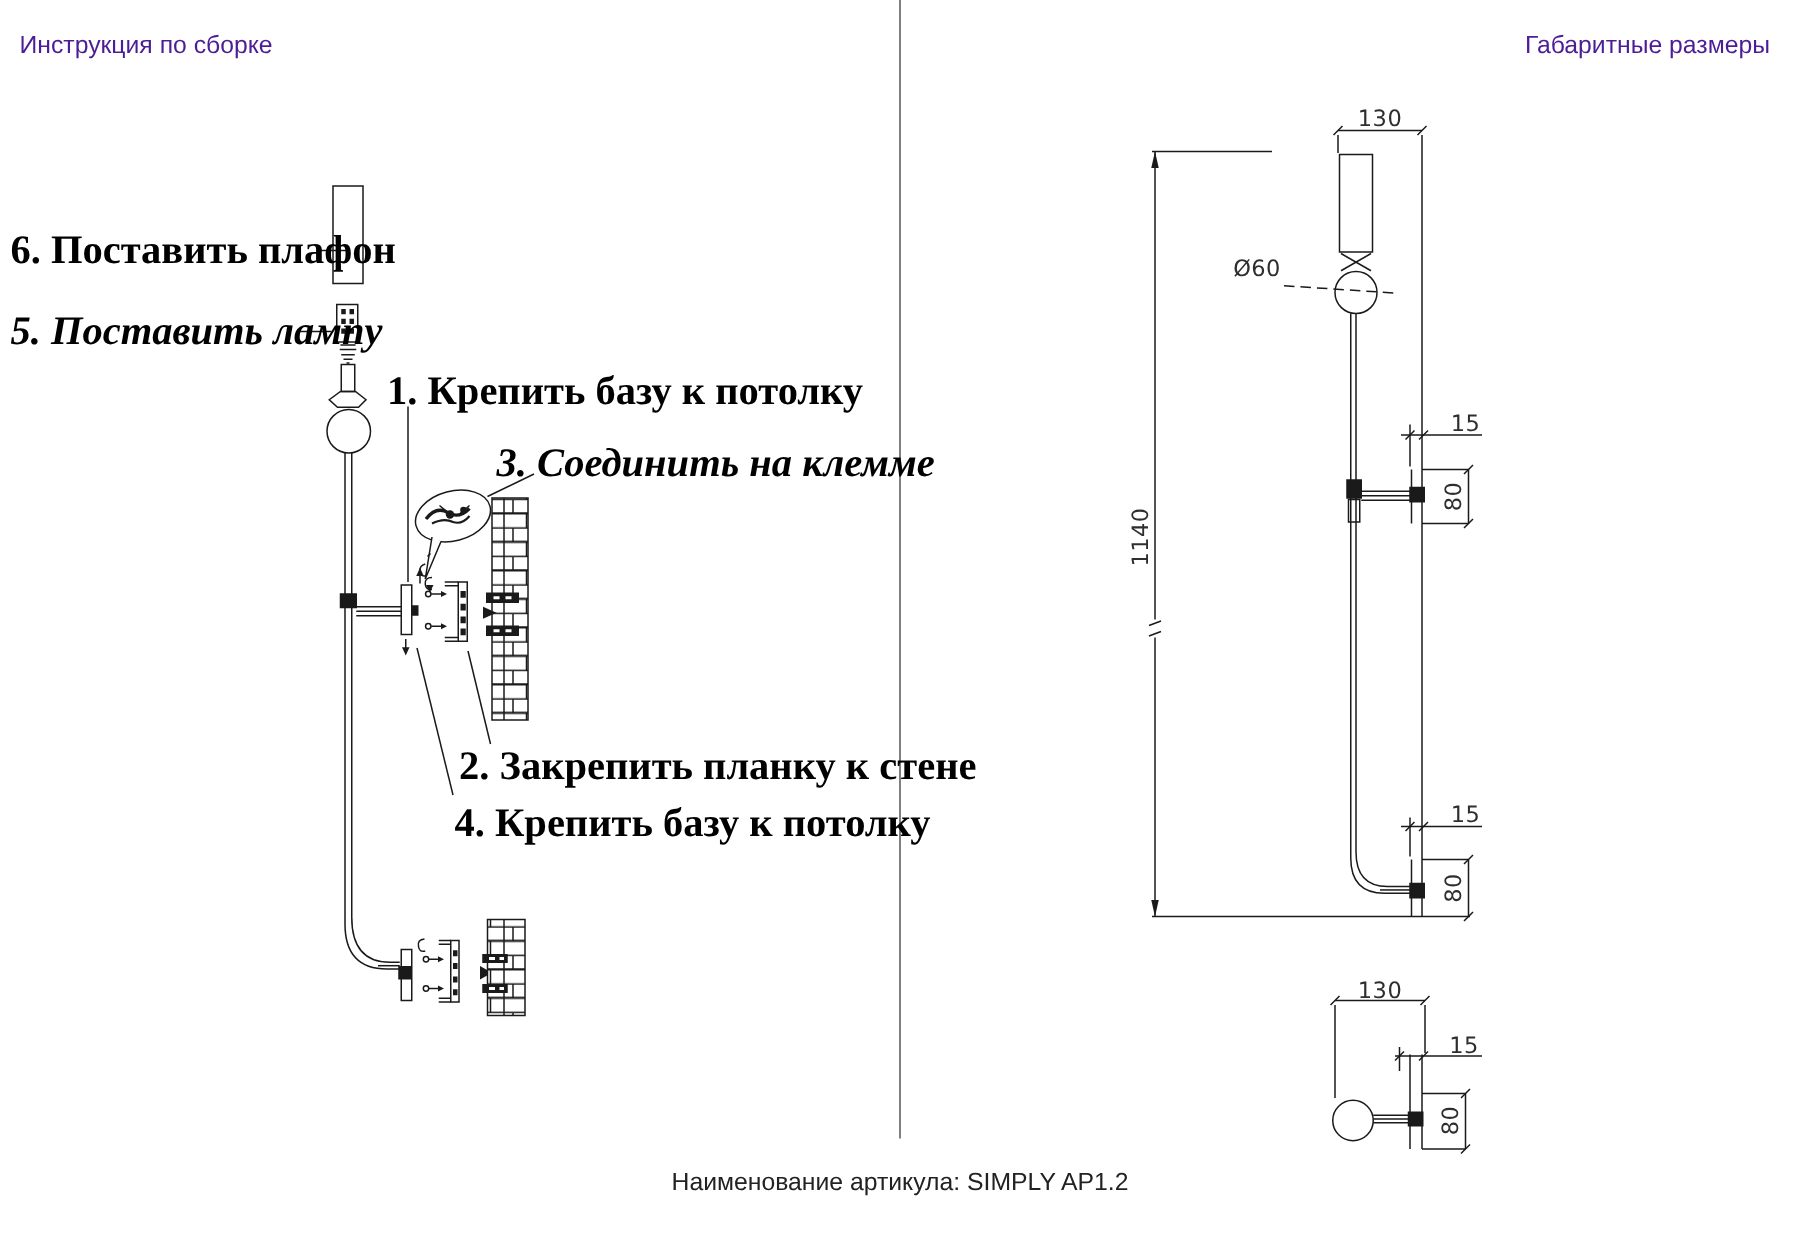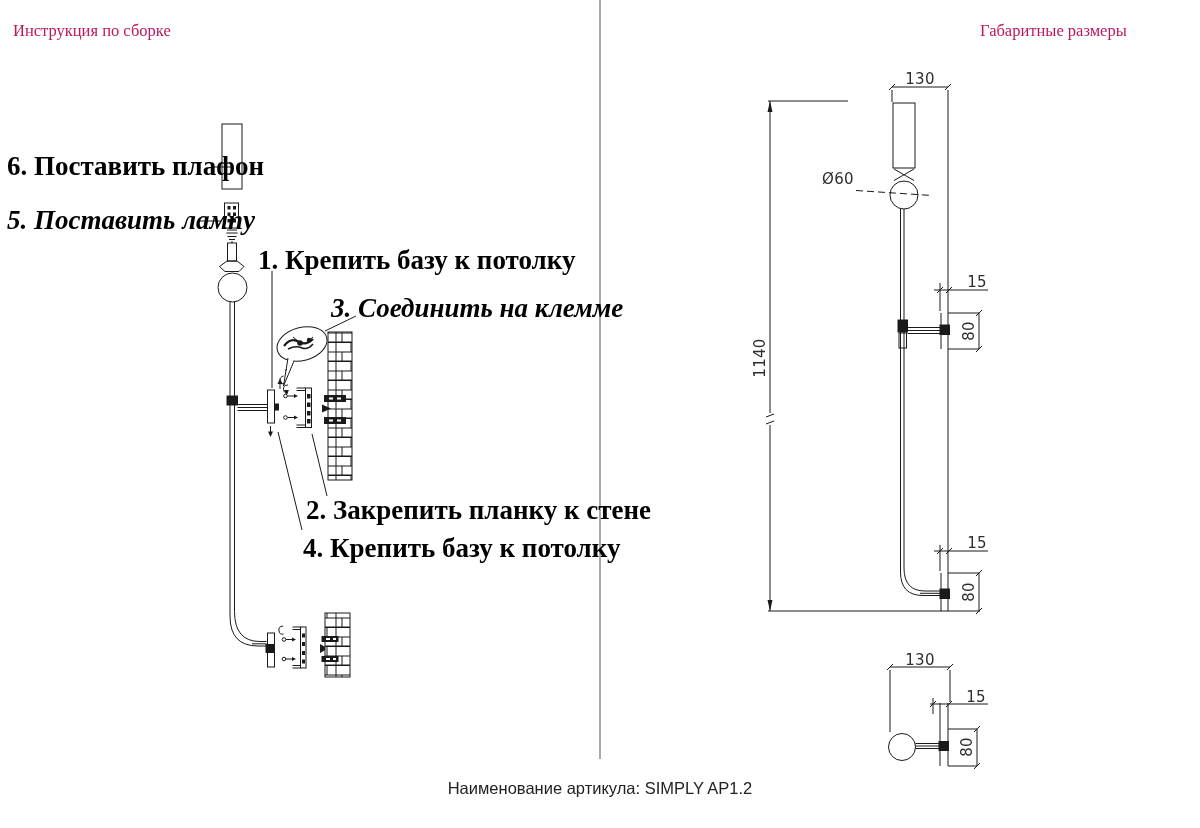--- a/index.html
+++ b/index.html
@@ -2,21 +2,21 @@
 <html><head>
 <meta charset="utf-8">
 <style>
   html,body { margin:0; padding:0; background:#ffffff; }
   .canvas {
     position:relative; width:1200px; height:828px; background:#ffffff;
     font-family:"Liberation Sans", sans-serif; color:#1a1a1a; overflow:hidden;
   }
   .canvas svg { position:absolute; left:0; top:0; }
   .txt { position:absolute; white-space:nowrap; }
-  .hdr { font-size:16.5px; color:#be185d;font-family:Liberation Serif, serif; }
+  .hdr { font-size:16.5px; color:#4c1d95; }
   .step {
     font-family:"Liberation Serif","DejaVu Serif",serif;
     font-weight:700; font-size:27px; color:#000;
   }
   .dim {
     font-family:"DejaVu Sans", sans-serif;
     font-size:15px; color:#2e2e2e; letter-spacing:0.3px;
     text-align:center; line-height:16px;
   }
   .rot { transform:rotate(-90deg); transform-origin:center center; width:44px; height:16px; }
@@ -237,21 +237,21 @@
       <path d="M948,729 H977 M977,729 V766 M948,766 H977"></path>
       <path d="M974,732 L980,726 M974,769 L980,763"></path>
       <circle cx="902" cy="747" r="13.5"></circle>
       <line x1="915.5" y1="743.5" x2="939" y2="743.5"></line>
       <line x1="915.5" y1="746" x2="939" y2="746"></line>
       <line x1="915.5" y1="748.5" x2="939" y2="748.5"></line>
     </g>
   </svg>
 
   <div class="txt hdr" style="left:13px; top:21px;">Инструкция по сборке</div>
-  <div class="txt hdr" style="left:980px; top:21px; width:200px; ">Габаритные размеры</div>
+  <div class="txt hdr" style="left:980px; top:21px; width:200px; text-align:right;">Габаритные размеры</div>
 
   <div class="txt step" style="left:7px;   top:151px;">6. Поставить плафон</div>
   <div class="txt step" style="left:7px;   top:205px;font-style:italic;">5. Поставить лампу</div>
   <div class="txt step" style="left:258px; top:245px;">1. Крепить базу к потолку</div>
   <div class="txt step" style="left:331px; top:293px;font-style:italic;">3. Соединить на клемме</div>
   <div class="txt step" style="left:306px; top:495px;">2. Закрепить планку к стене</div>
   <div class="txt step" style="left:303px; top:533px;">4. Крепить базу к потолку</div>
 
   <div class="txt dim" style="left:898px; top:71px;  width:44px;">130</div>
   <div class="txt dim" style="left:818px; top:171px; width:40px; text-align:center;">Ø60</div>

